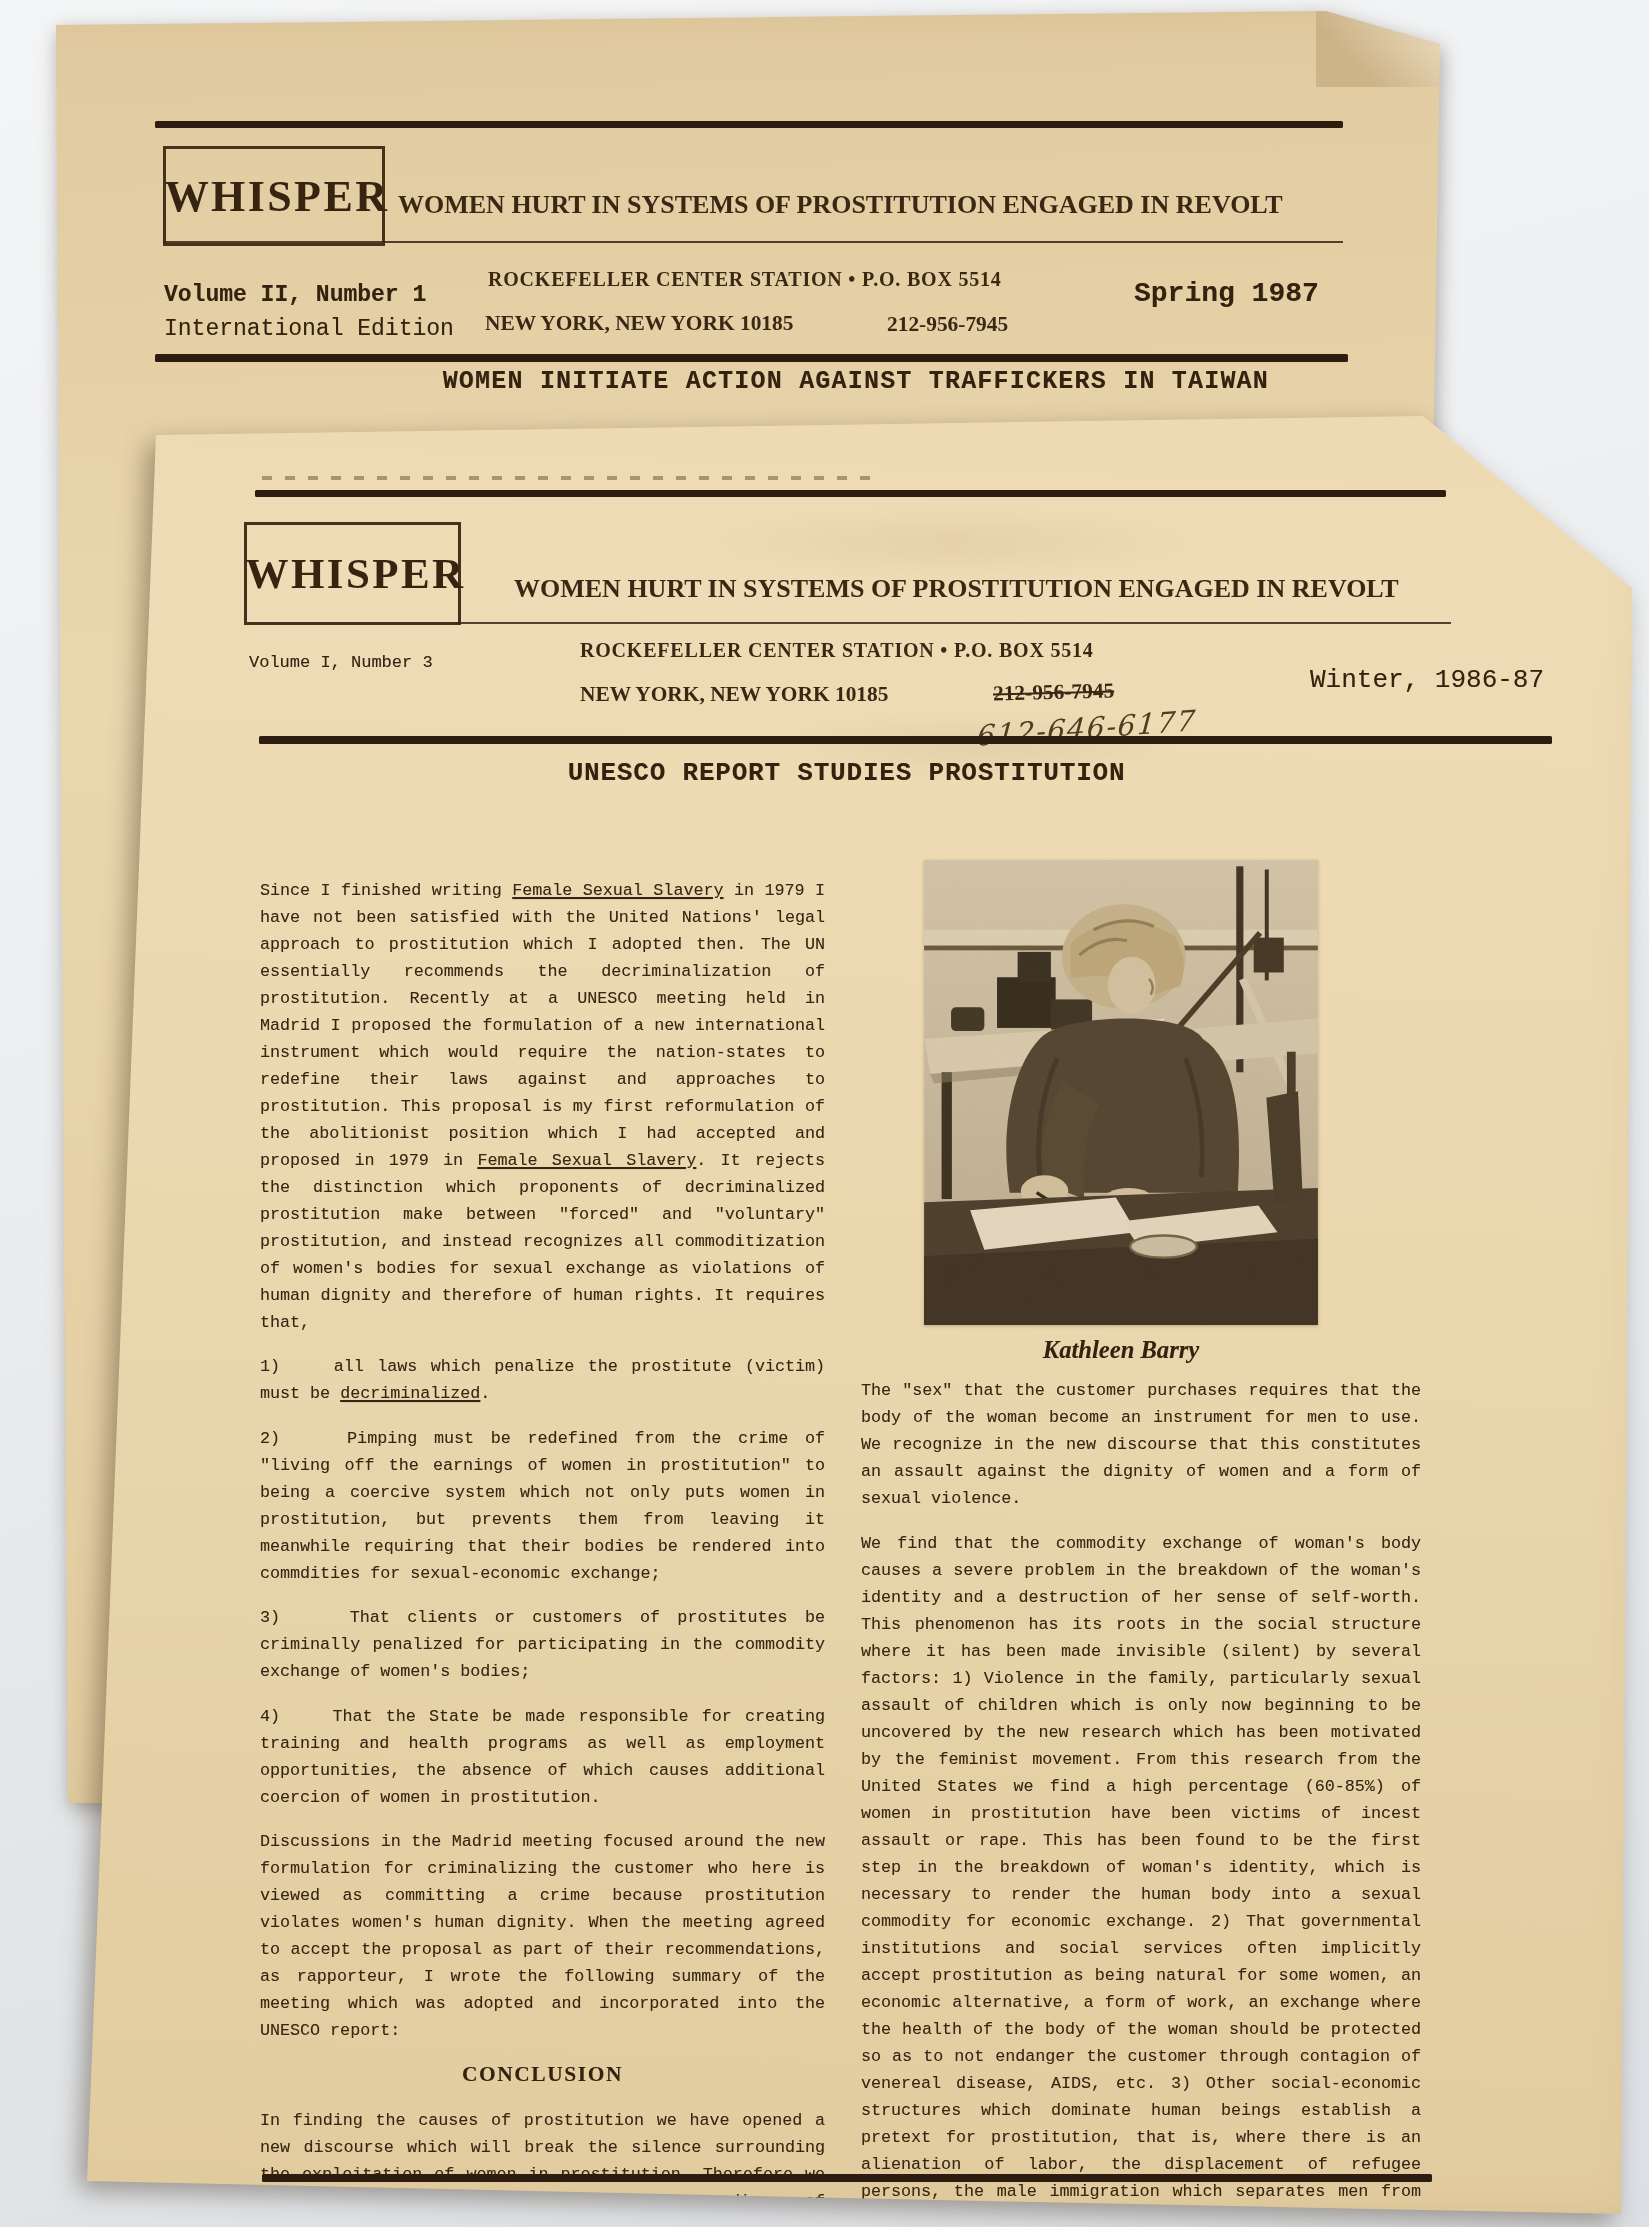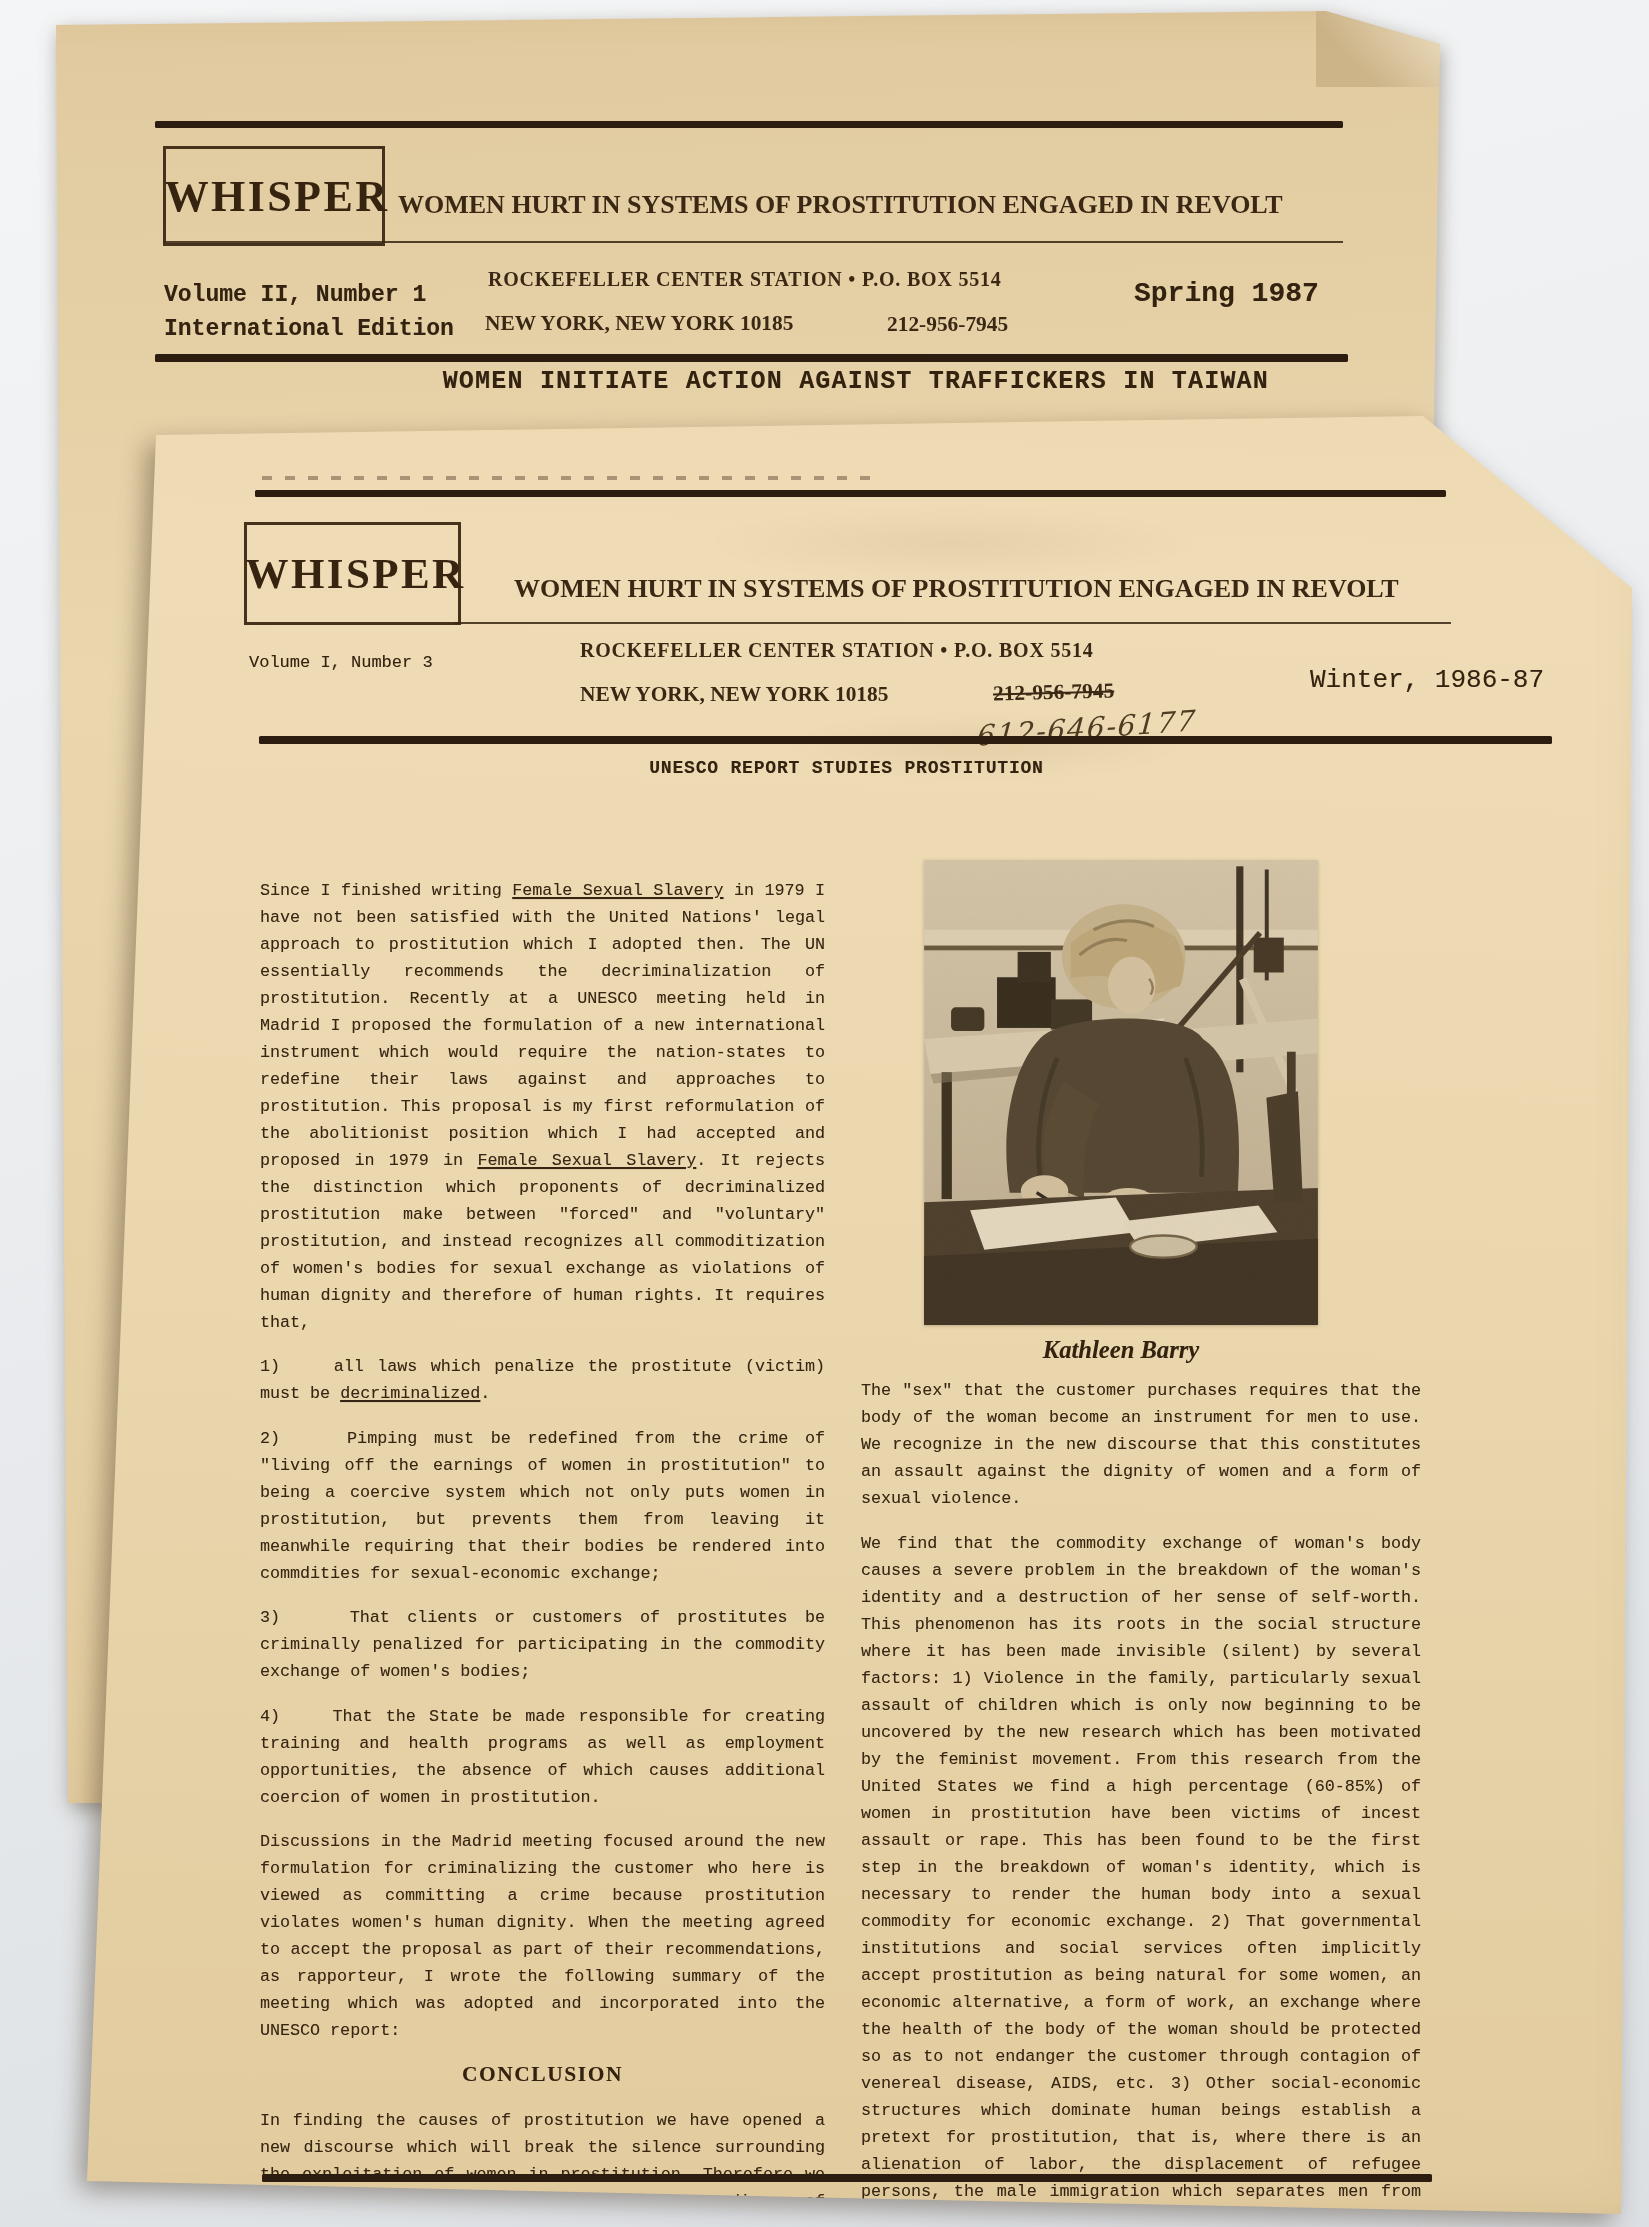--- a/index.html
+++ b/index.html
@@ -62,21 +62,21 @@
 
       <div class="logo-box" style="left:163px;top:146px;width:216px;height:94px;">
         <span class="logo-text" style="font-size:44px;">WHISPER</span>
       </div>
 
       <div class="tagline" style="left:398px;top:190px;font-size:26px;">WOMEN HURT IN SYSTEMS OF PROSTITUTION ENGAGED IN REVOLT</div>
 
       <div class="rule-thin" style="left:163px;top:241px;width:1180px;height:2.4px;"></div>
 
       <div class="abs tw" style="left:164px;top:282px;font-size:23px;font-weight:bold;">Volume II, Number 1</div>
-      <div class="abs tw" style="left:164px;top:316px;font-size:23px;font-weight:bold;text-align:center;">International Edition</div>
+      <div class="abs tw" style="left:164px;top:316px;font-size:23px;font-weight:normal;text-align:center;">International Edition</div>
 
       <div class="abs serifcaps" style="left:488px;top:268px;font-size:20px;letter-spacing:0.8px;">ROCKEFELLER CENTER STATION • P.O. BOX 5514</div>
       <div class="abs serifcaps" style="left:485px;top:311px;font-size:21.4px;">NEW YORK, NEW YORK 10185</div>
       <div class="abs serifcaps" style="left:887px;top:312px;font-size:21.4px;">212-956-7945</div>
 
       <div class="abs tw" style="left:1134px;top:278px;font-size:28px;font-weight:bold;">Spring 1987</div>
 
       <div class="rule" style="left:155px;top:354px;width:1193px;height:8px;"></div>
 
       <div class="abs tw" style="left:238px;top:367px;width:1031px;font-size:25px;font-weight:bold;letter-spacing:1.2px;text-align:right;">WOMEN INITIATE ACTION AGAINST TRAFFICKERS IN TAIWAN</div>
@@ -108,21 +108,21 @@
 
       <div class="abs serifcaps" style="left:993px;top:680px;font-size:21.4px;">
         <span class="strike">212-956-7945</span>
       </div>
       <div class="handwritten" style="left:977px;top:712px;font-size:28.5px;">612-646-6177</div>
 
       <div class="abs tw" style="left:1310px;top:665px;font-size:26px;">Winter, 1986-87</div>
 
       <div class="rule" style="left:259px;top:736px;width:1293px;height:8px;"></div>
 
-      <div class="abs tw" style="left:339px;top:758px;width:1015px;font-size:18px;font-weight:bold;letter-spacing:0.8px;text-align:center;">UNESCO REPORT STUDIES PROSTITUTION</div>
+      <div class="abs tw" style="left:339px;top:758px;width:1015px;font-size:26px;font-weight:bold;letter-spacing:0.8px;text-align:center;">UNESCO REPORT STUDIES PROSTITUTION</div>
 
       <div class="col" style="left:260px;top:877px;width:565px;">
         <p><span>Since I finished writing </span><span class="u">Female Sexual Slavery</span><span> in 1979 I have not been satisfied with the United Nations' legal approach to prostitution which I adopted then. The UN essentially recommends the decriminalization of prostitution. Recently at a UNESCO meeting held in Madrid I proposed the formulation of a new international instrument which would require the nation-states to redefine their laws against and approaches to prostitution. This proposal is my first reformulation of the abolitionist position which I had accepted and proposed in 1979 in </span><span class="u">Female Sexual Slavery</span><span>. It rejects the distinction which proponents of decriminalized prostitution make between "forced" and "voluntary" prostitution, and instead recognizes all commoditization of women's bodies for sexual exchange as violations of human dignity and therefore of human rights. It requires that,</span></p>
         <p><span>1)&nbsp;&nbsp;&nbsp;&nbsp;all laws which penalize the prostitute (victim) must be </span><span class="u">decriminalized</span><span>.</span></p>
         <p>2)&nbsp;&nbsp;&nbsp;&nbsp;Pimping must be redefined from the crime of "living off the earnings of women in prostitution" to being a coercive system which not only puts women in prostitution, but prevents them from leaving it meanwhile requiring that their bodies be rendered into commdities for sexual-economic exchange;</p>
         <p>3)&nbsp;&nbsp;&nbsp;&nbsp;That clients or customers of prostitutes be criminally penalized for participating in the commodity exchange of women's bodies;</p>
         <p>4)&nbsp;&nbsp;&nbsp;&nbsp;That the State be made responsible for creating training and health programs as well as employment opportunities, the absence of which causes additional coercion of women in prostitution.</p>
         <p>Discussions in the Madrid meeting focused around the new formulation for criminalizing the customer who here is viewed as committing a crime because prostitution violates women's human dignity. When the meeting agreed to accept the proposal as part of their recommendations, as rapporteur, I wrote the following summary of the meeting which was adopted and incorporated into the UNESCO report:</p>
         <div class="conclusion">CONCLUSION</div>
         <p>In finding the causes of prostitution we have opened a new discourse which will break the silence surrounding the exploitation of women in prostitution. Therefore we depart from the traditional understanding of prostitution, by refusing to make a distinction between forced and voluntary prostitution. Consequently we refuse to recognize prostitution as a profession. Instead, we understand that prostitution constitutes a commodity exchange of the woman's body in which there is a profound objectification of women.</p>

